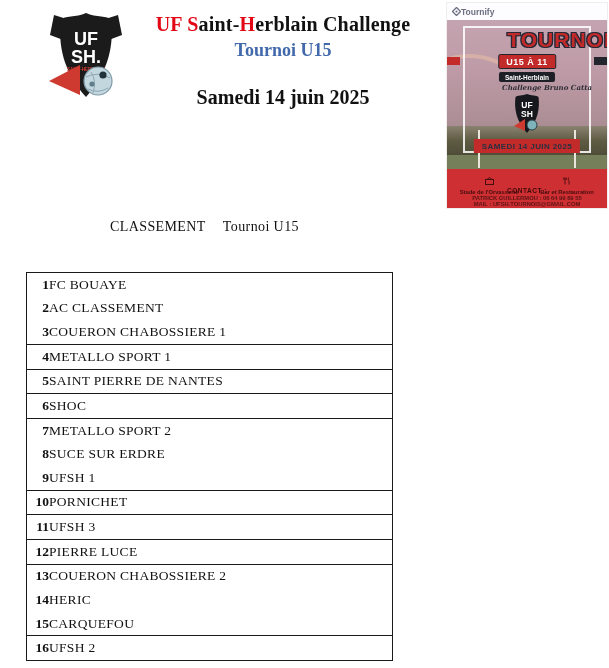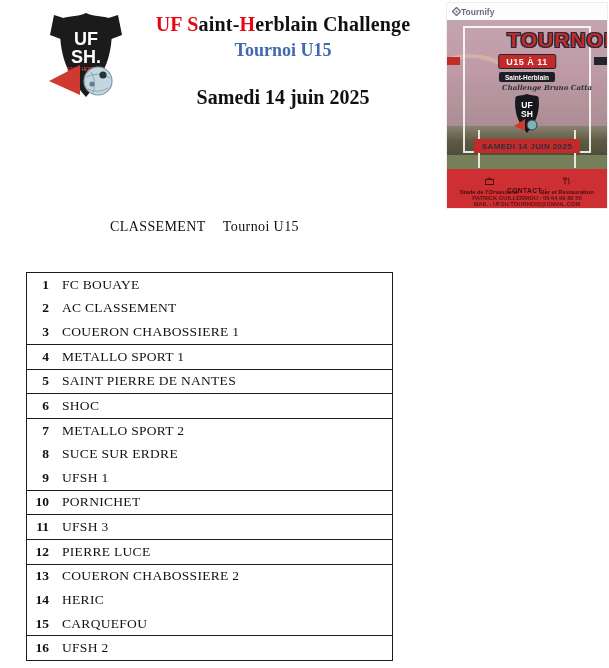--- a/index.html
+++ b/index.html
@@ -22,21 +22,21 @@
   .classement { position:absolute; left:110px; top:219px; font-size:14px; font-weight:normal; letter-spacing:.4px; }
   .classement .suffix { margin-left:17px; }
 
   
   .rank-table {
     position:absolute; left:26px; top:272px; width:365px; height:387px;
     border:1.6px solid #1a1a1a; display:flex; flex-direction:column; background:#fff;
   }
   .t-row { flex:1; display:flex; align-items:center; font-size:13.5px; }
   .t-rank { width:22px; text-align:right; font-weight:bold; flex-shrink:0; }
-  .t-team { margin-left:13px; letter-spacing:.3px; white-space:nowrap; }
+  .t-team { letter-spacing:.3px; white-space:nowrap; }
   .rank-table > .t-row:nth-child(3),
   .rank-table > .t-row:nth-child(4),
   .rank-table > .t-row:nth-child(5),
   .rank-table > .t-row:nth-child(6),
   .rank-table > .t-row:nth-child(9),
   .rank-table > .t-row:nth-child(10),
   .rank-table > .t-row:nth-child(11),
   .rank-table > .t-row:nth-child(12),
   .rank-table > .t-row:nth-child(15) { border-bottom:1.6px solid #1a1a1a; }
 

